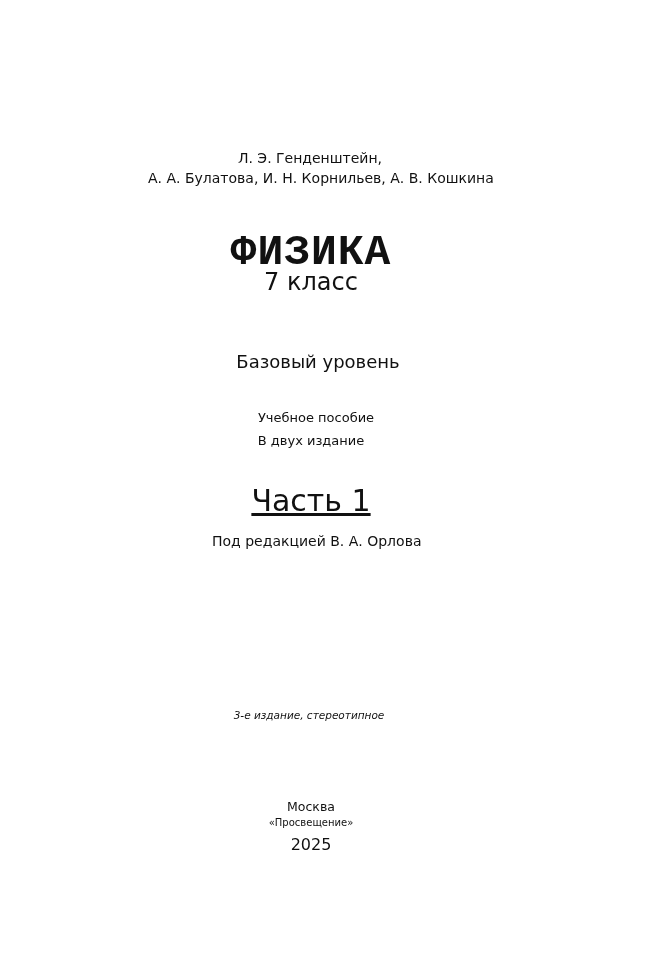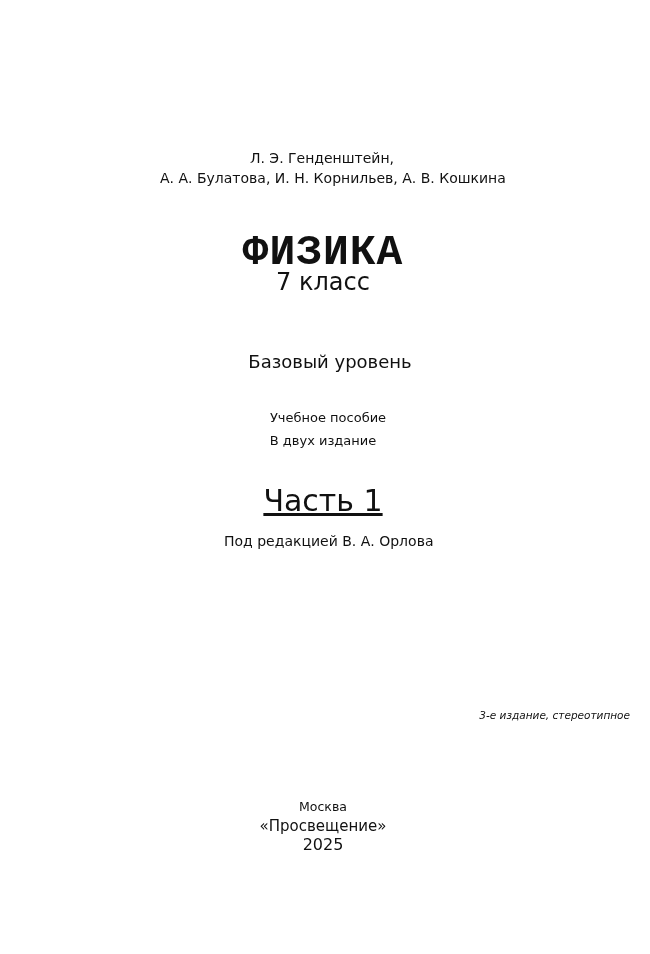--- a/index.html
+++ b/index.html
@@ -1,31 +1,31 @@
 <!DOCTYPE html>
 <html><head>
 <meta charset="utf-8">
 <style>
   html, body { margin: 0; padding: 0; background: #ffffff; }
   body { width: 650px; height: 954px; position: relative; overflow: hidden;
          font-family: "DejaVu Sans", "Liberation Sans", sans-serif; color: #111; }
-  .abs { position: absolute; white-space: nowrap; margin-left: 12px; }
+  .abs { position: absolute; white-space: nowrap; }
   .center { text-align: center; }
   #authors1 { left: 0; width: 620px; top: 150px; font-size: 14px; }
   #authors2 { left: 148px; top: 170px; font-size: 14px; }
   #title { left: 0; width: 622px; top: 228px; font-size: 43px; font-weight: bold; letter-spacing: 1px; font-family: Liberation Mono, monospace; }
   #grade { left: 0; width: 622px; top: 268px; font-size: 24px; }
   #level { left: 7px; width: 622px; top: 351px; font-size: 18px; }
   #type { left: 5px; width: 622px; top: 410px; font-size: 13px; }
   #parts { left: 0; width: 622px; top: 433px; font-size: 13px; }
   #part { left: 0; width: 622px; top: 483px; font-size: 30px; text-decoration: underline; }
   #editor { left: 212px; top: 533px; font-size: 14px; }
-  #edition { left: 0; width: 618px; top: 709px; font-size: 10.5px; font-style: italic; text-align: right; }
+  #edition { left: 0; width: 618px; top: 709px; font-size: 10.5px; font-style: italic; }
   #city { left: 0; width: 622px; top: 799px; font-size: 12.5px; }
-  #publisher { left: 0; width: 622px; top: 817px; font-size: 15px; }
+  #publisher { left: 0; width: 622px; top: 817px; font-size: 10px; }
   #year { left: 0; width: 622px; top: 835px; font-size: 16px; }
 </style>
 </head>
 <body>
 
 <div id="authors1" class="abs center">Л. Э. Генденштейн,</div>
 <div id="authors2" class="abs">А. А. Булатова, И. Н. Корнильев, А. В. Кошкина</div>
 <div id="title" class="abs center">ФИЗИКА</div>
 <div id="grade" class="abs center">7 класс</div>
 <div id="level" class="abs center">Базовый уровень</div>

